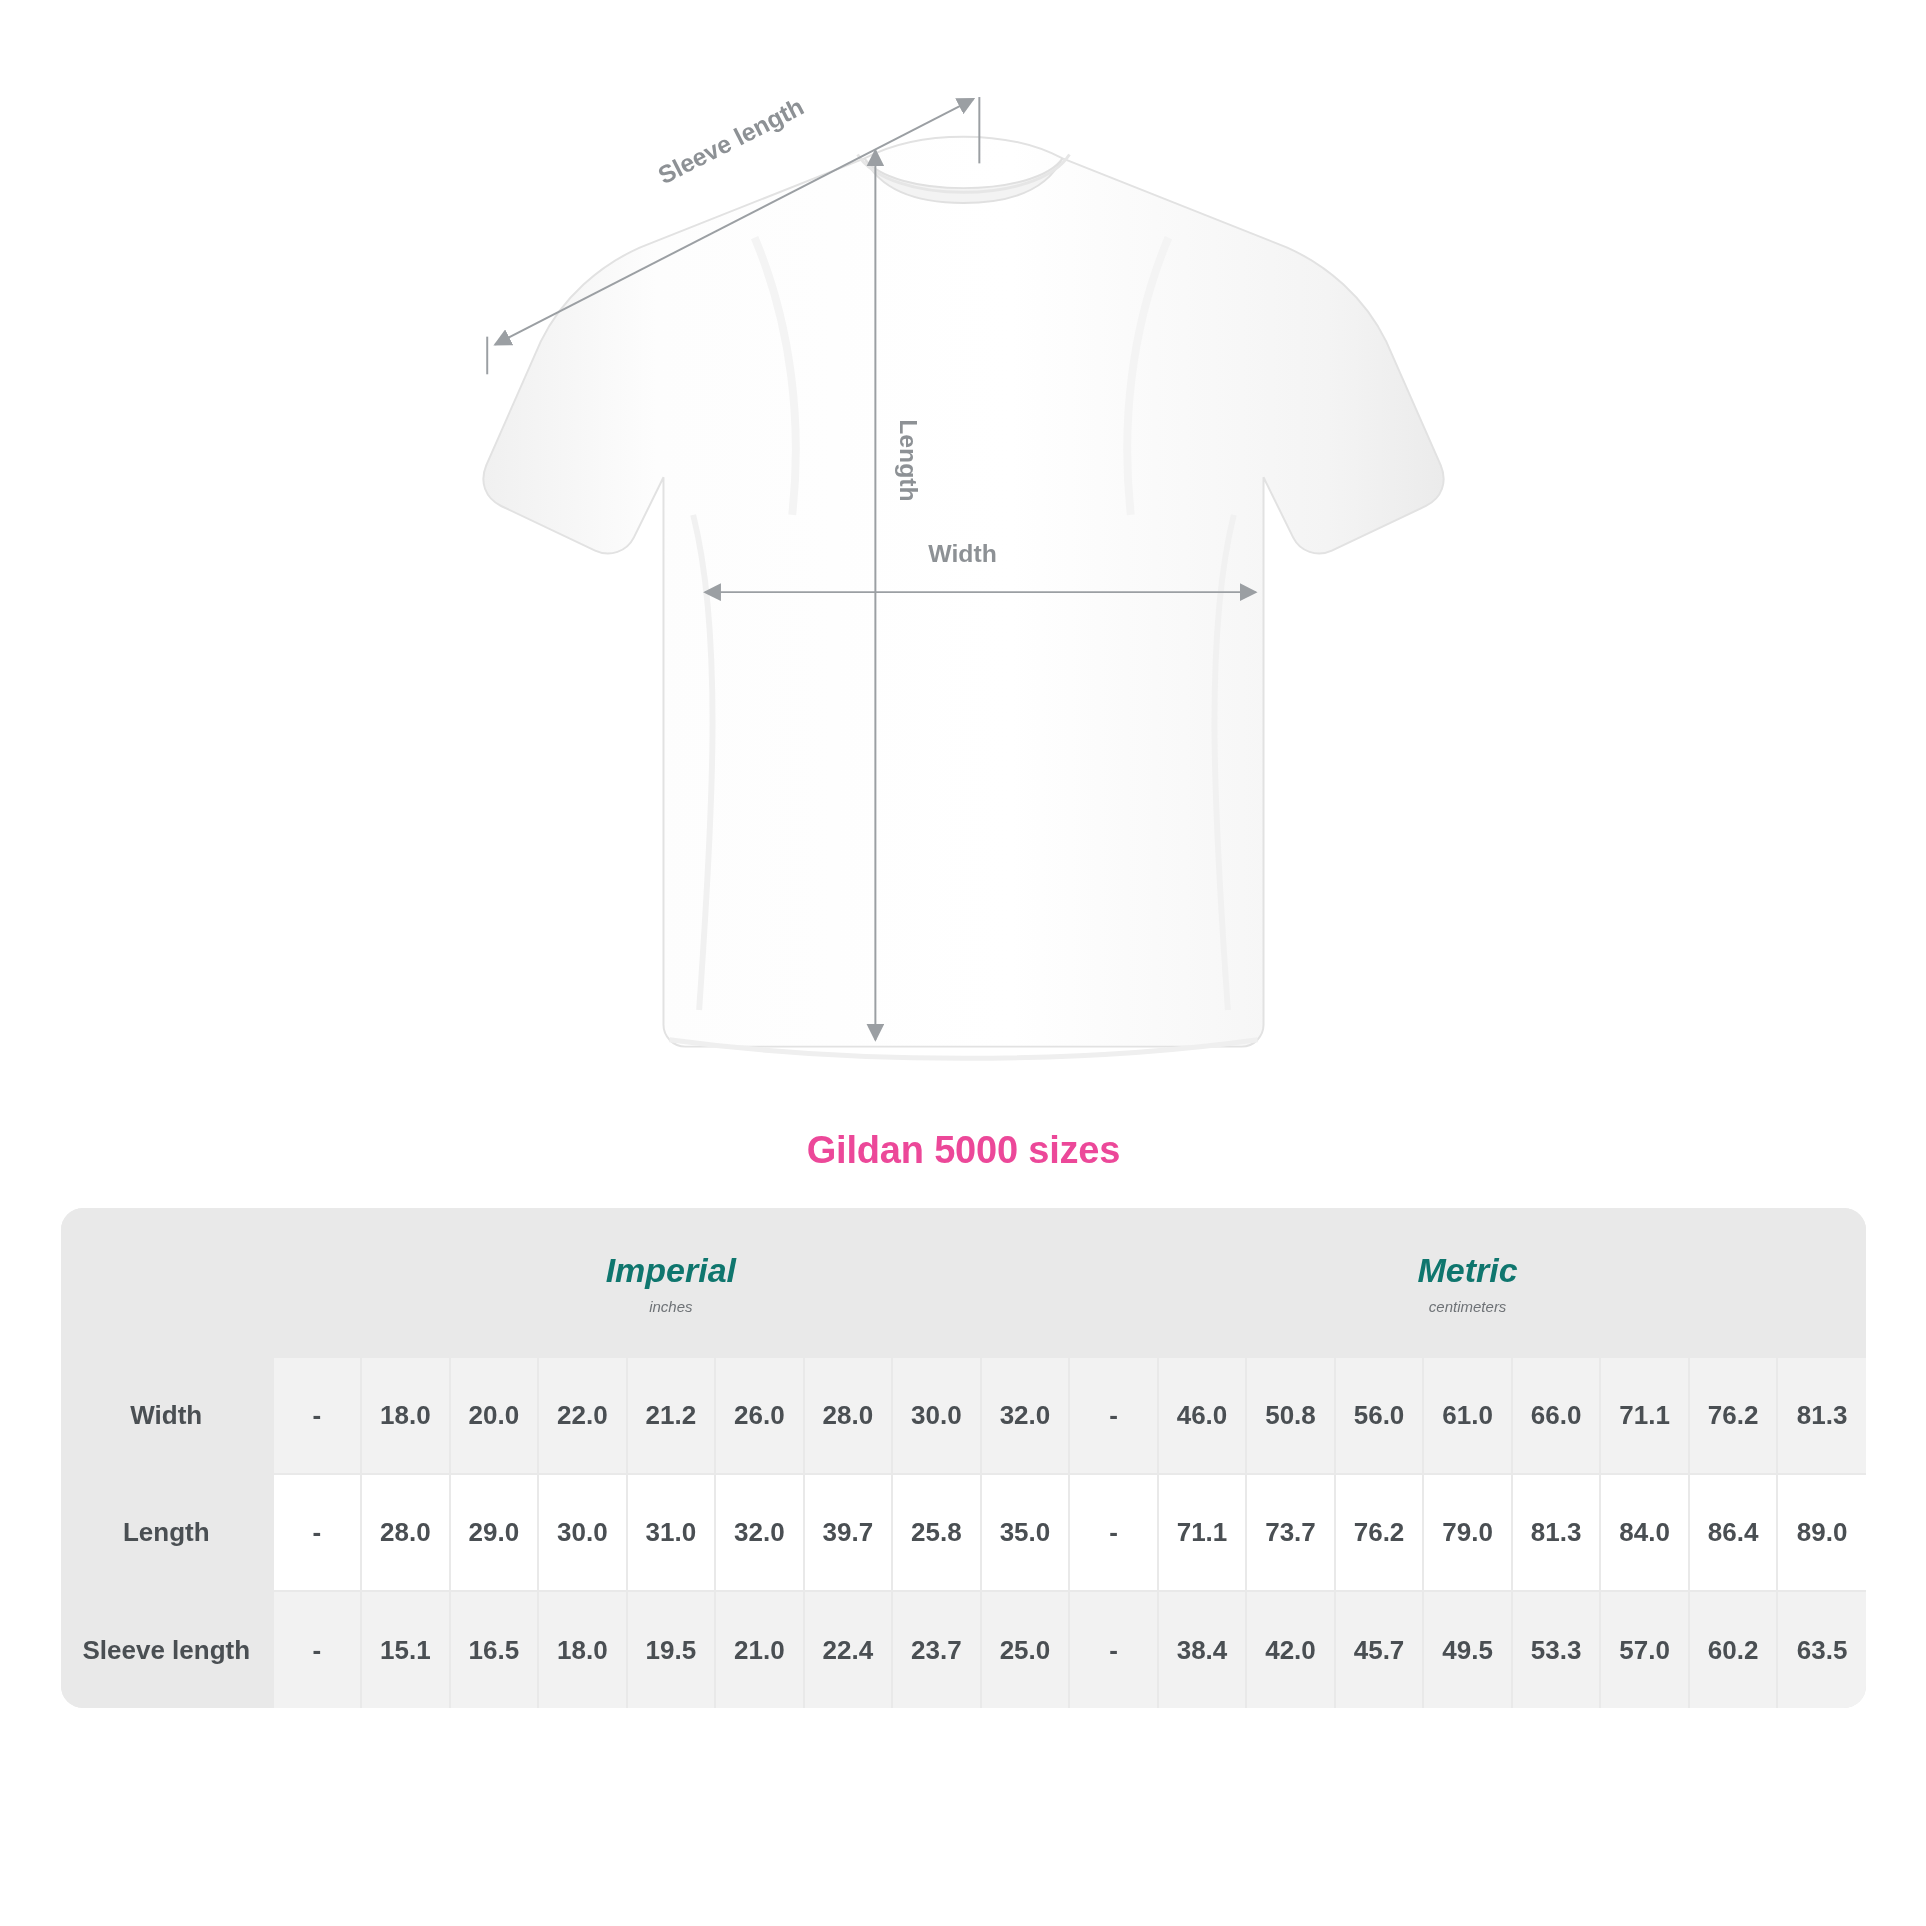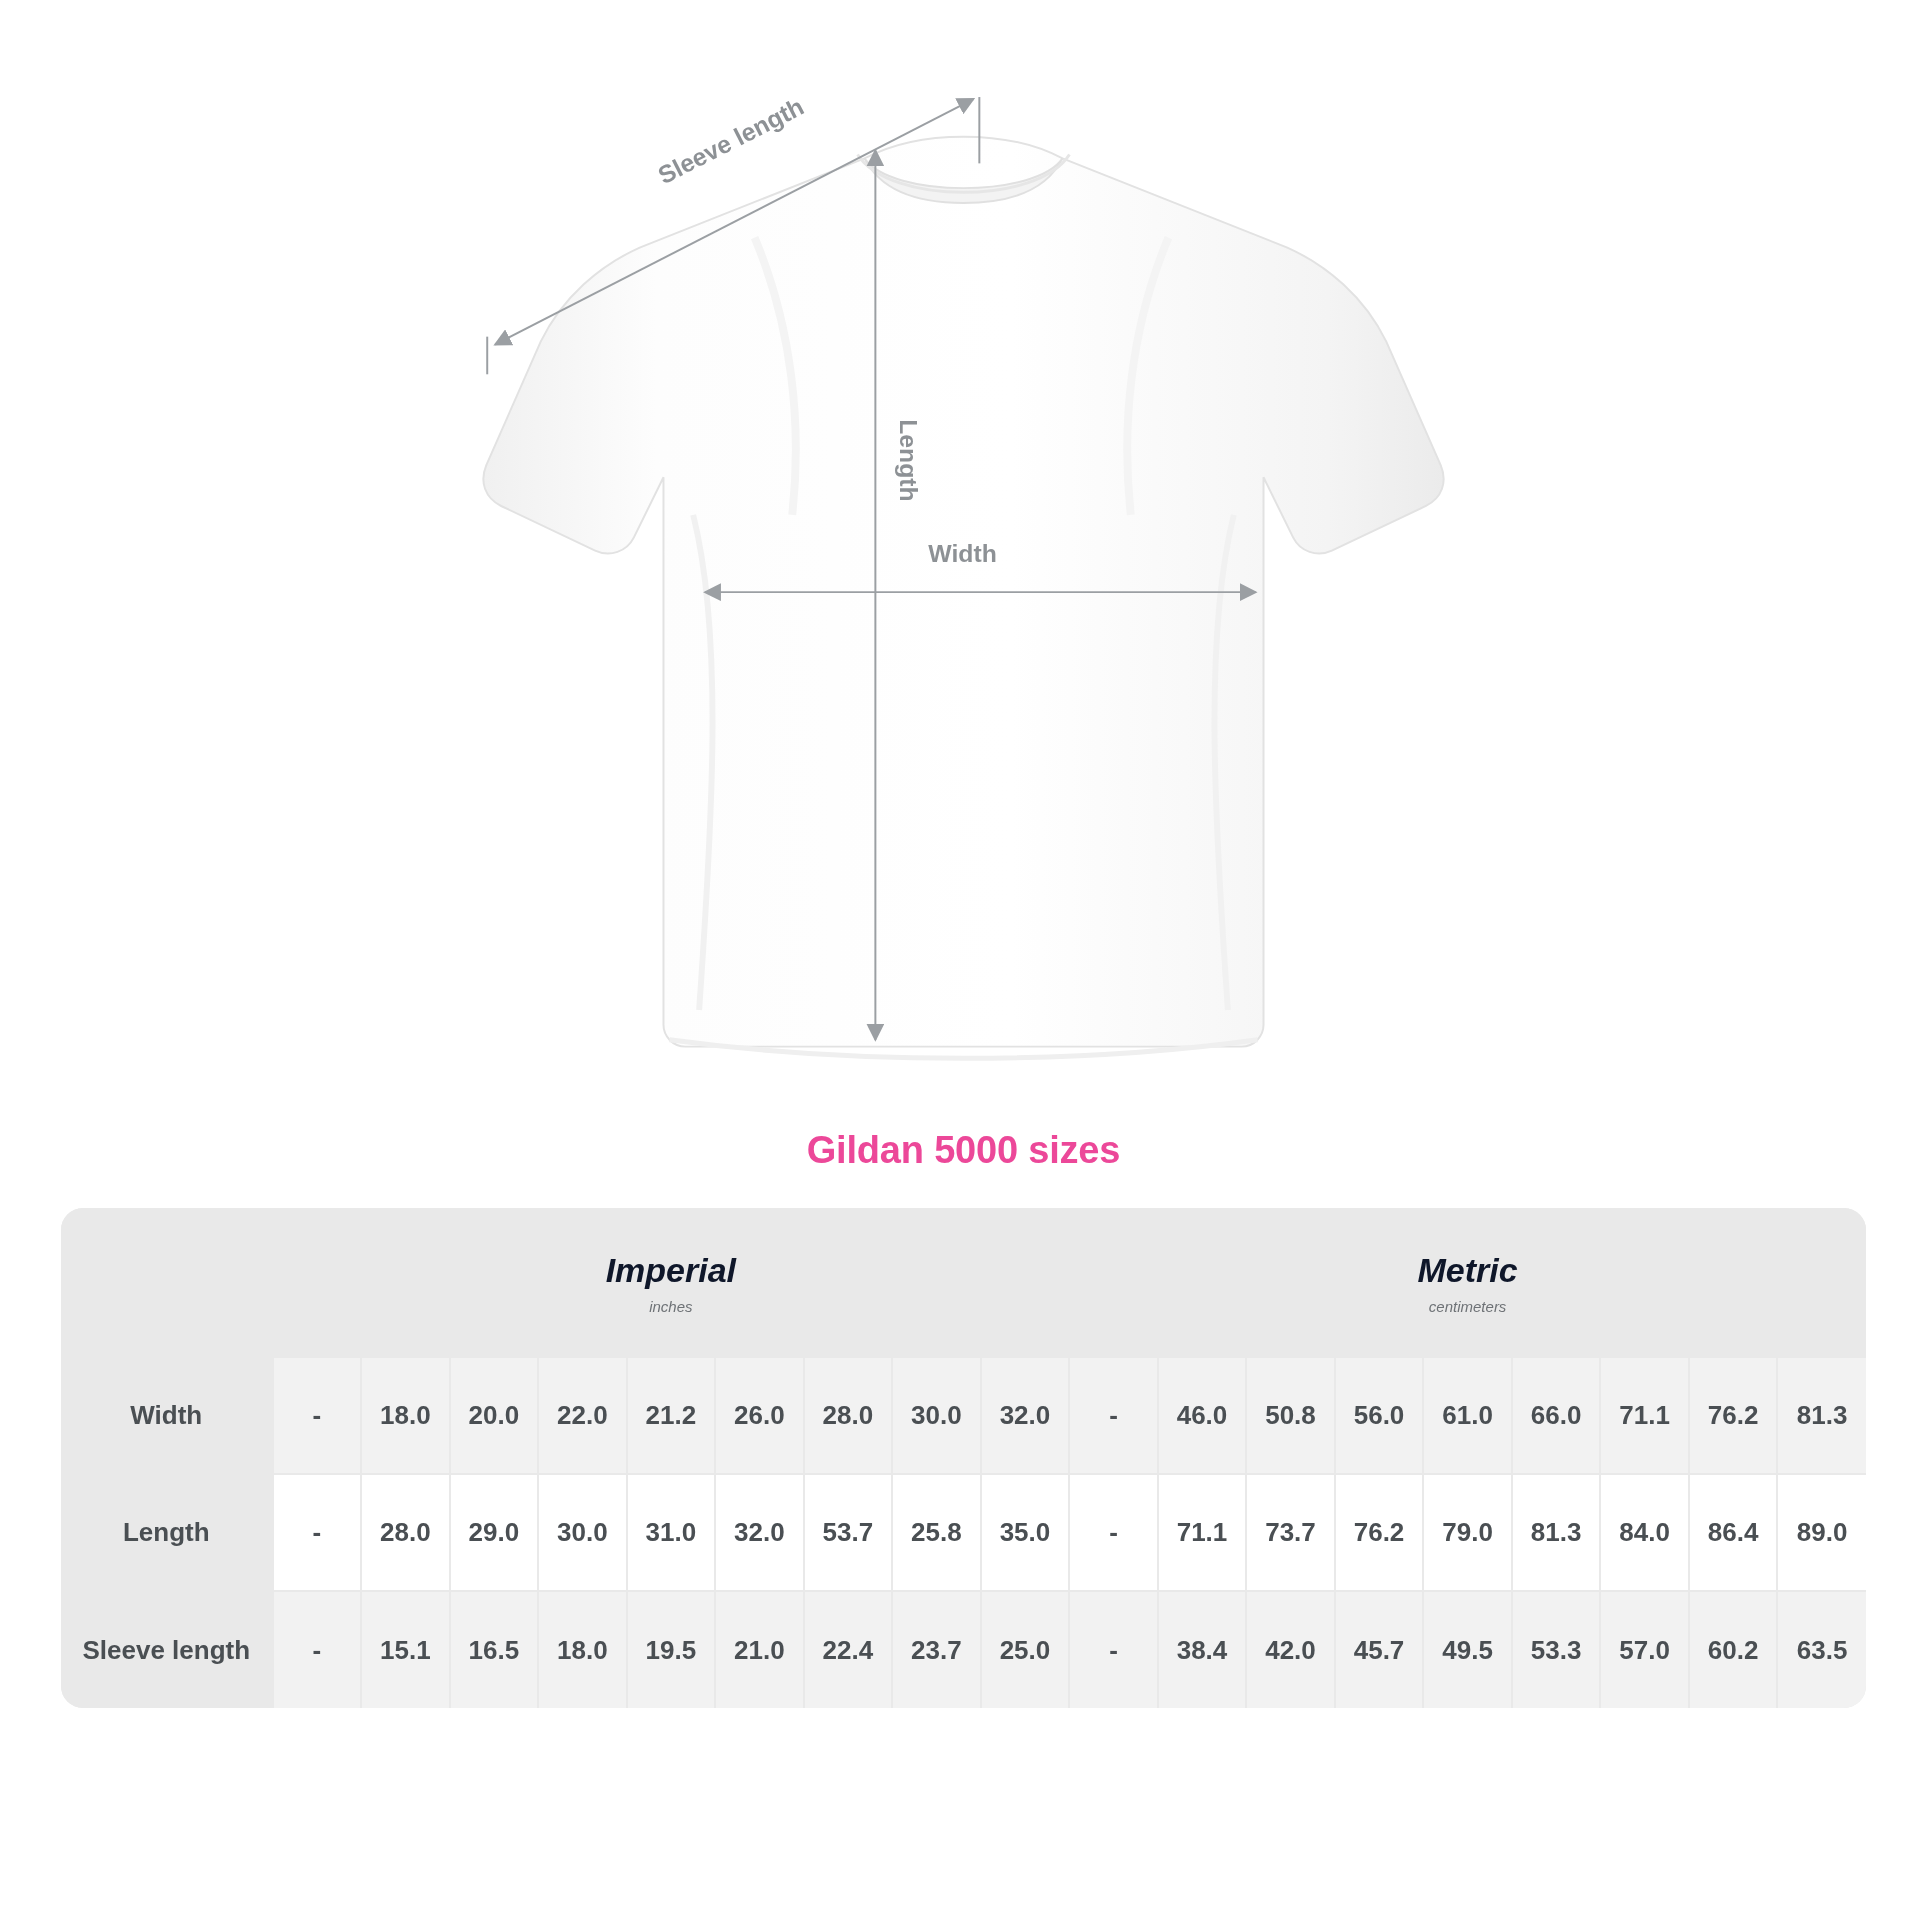--- a/index.html
+++ b/index.html
@@ -63,21 +63,21 @@
   
   .unit-row td {
     height: 149px;
     background: #e9e9e9;
     border: none;
   }
   .unit-name {
     font-size: 34px;
     font-style: italic;
     font-weight: bold;
-    color: #0f172a;
+    color: #0f766e;
     line-height: 1.25;
   }
   .unit-sub {
     font-size: 15px;
     font-style: italic;
     font-weight: normal;
     color: #6e7276;
     margin-top: 6px;
   }
   
@@ -248,21 +248,21 @@
             <td>81.3</td>
           </tr>
           <tr class="data-row norm">
             <td class="row-label">Length</td>
             <td>-</td>
             <td>28.0</td>
             <td>29.0</td>
             <td>30.0</td>
             <td>31.0</td>
             <td>32.0</td>
-            <td>53.7</td>
+            <td>39.7</td>
             <td>25.8</td>
             <td>35.0</td>
             <td>-</td>
             <td>71.1</td>
             <td>73.7</td>
             <td>76.2</td>
             <td>79.0</td>
             <td>81.3</td>
             <td>84.0</td>
             <td>86.4</td>

